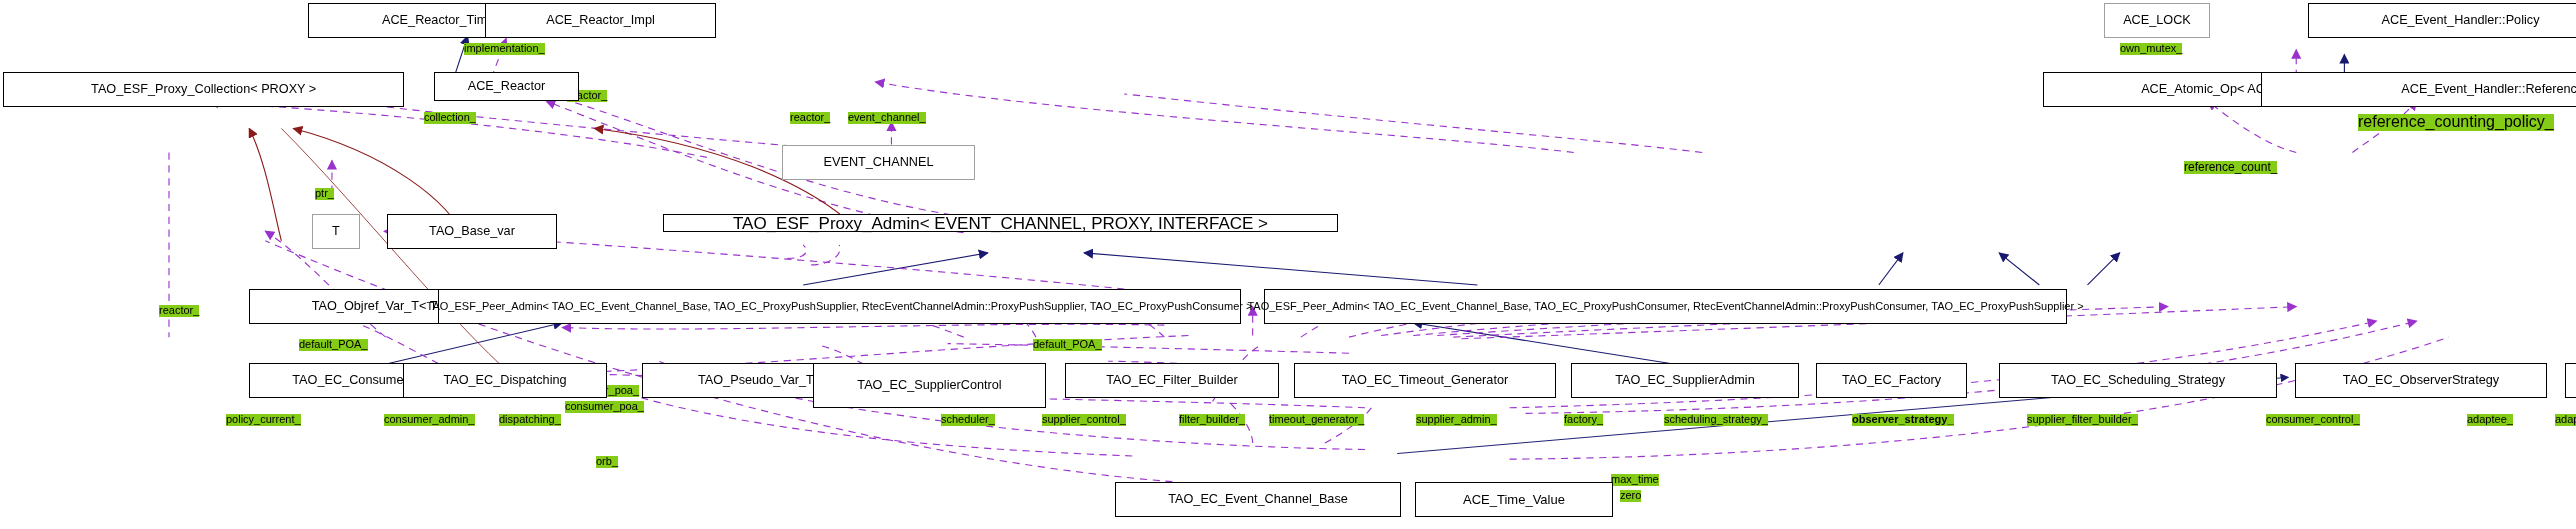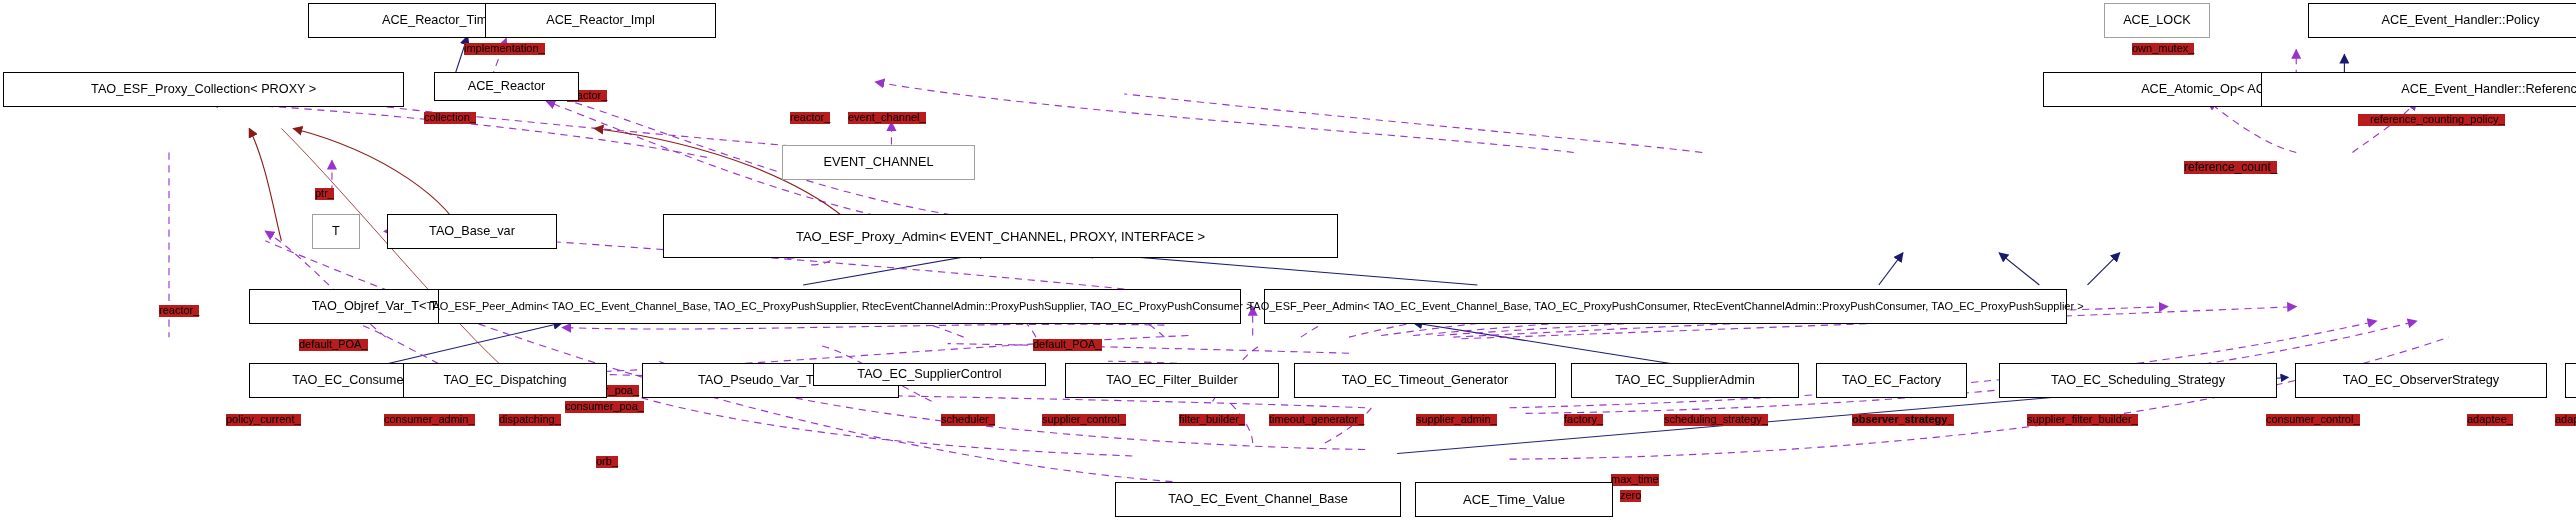--- a/index.html
+++ b/index.html
@@ -36,21 +36,21 @@
     white-space: nowrap;
     line-height: 1;
     z-index: 5;
   }
   .node.tmpl {
     border: 0.8px solid #a0a0a0;
   }
   .edge-label {
     position: absolute;
     color: #000000;
-    background: #b91c1c;
+    background: #84cc16;
     white-space: nowrap;
     line-height: 1.05;
     z-index: 4;
     font-family: "Liberation Sans", "DejaVu Sans", sans-serif;
   }
 </style>
 </head>
 <body>
 
 <div id="diagram">
@@ -143,47 +143,47 @@
       <div class="node" style="left: 485px; top: 3.2px; width: 231px; height: 35px; font-size: 12.7px;">ACE_Reactor_Impl</div>
       <div class="node tmpl" style="left: 2104px; top: 3.2px; width: 106px; height: 35px; font-size: 12.7px;">ACE_LOCK</div>
       <div class="node" style="left: 2308px; top: 3.2px; width: 305px; height: 35px; font-size: 12.7px;">ACE_Event_Handler::Policy</div>
       <div class="node" style="left: 3.2px; top: 72px; width: 401px; height: 35px; font-size: 12.7px;">TAO_ESF_Proxy_Collection&lt; PROXY &gt;</div>
       <div class="node" style="left: 434px; top: 72px; width: 145px; height: 29px; font-size: 12.7px;">ACE_Reactor</div>
       <div class="node" style="left: 2043px; top: 72px; width: 421px; height: 35px; font-size: 12.7px;">ACE_Atomic_Op&lt; ACE_LOCK, TYPE &gt;</div>
       <div class="node" style="left: 2261px; top: 72px; width: 562px; height: 35px; font-size: 12.7px;">ACE_Event_Handler::Reference_Counting_Policy</div>
       <div class="node tmpl" style="left: 782px; top: 145px; width: 193px; height: 35px; font-size: 12.7px;">EVENT_CHANNEL</div>
       <div class="node tmpl" style="left: 312px; top: 214px; width: 48px; height: 35px; font-size: 12.7px;">T</div>
       <div class="node" style="left: 387px; top: 214px; width: 170px; height: 35px; font-size: 12.7px;">TAO_Base_var</div>
-      <div class="node" style="left: 663px; top: 214px; width: 675px; height: 44px; font-size: 13px;">TAO_ESF_Proxy_Admin&lt; EVENT_CHANNEL, PROXY, INTERFACE &gt;</div>
+      <div class="node" style="left: 663px; top: 214px; width: 675px; height: 18px; font-size: 17px;">TAO_ESF_Proxy_Admin&lt; EVENT_CHANNEL, PROXY, INTERFACE &gt;</div>
       <div class="node" style="left: 249px; top: 289px; width: 262px; height: 35px; font-size: 12.7px;">TAO_Objref_Var_T&lt; T &gt;</div>
       <div class="node" style="left: 438px; top: 289px; width: 803px; height: 35px; font-size: 11px;">TAO_ESF_Peer_Admin&lt; TAO_EC_Event_Channel_Base, TAO_EC_ProxyPushSupplier, RtecEventChannelAdmin::ProxyPushSupplier, TAO_EC_ProxyPushConsumer &gt;</div>
       <div class="node" style="left: 1264px; top: 289px; width: 803px; height: 35px; font-size: 11px;">TAO_ESF_Peer_Admin&lt; TAO_EC_Event_Channel_Base, TAO_EC_ProxyPushConsumer, RtecEventChannelAdmin::ProxyPushConsumer, TAO_EC_ProxyPushSupplier &gt;</div>
       <div class="node" style="left: 249px; top: 363px; width: 238px; height: 35px; font-size: 12.7px;">TAO_EC_ConsumerAdmin</div>
       <div class="node" style="left: 403px; top: 363px; width: 204px; height: 35px; font-size: 12.7px;">TAO_EC_Dispatching</div>
       <div class="node" style="left: 642px; top: 363px; width: 257px; height: 35px; font-size: 12.7px;">TAO_Pseudo_Var_T&lt; T &gt;</div>
-      <div class="node" style="left: 813px; top: 363px; width: 233px; height: 23px; font-size: 12.7px;">TAO_EC_SupplierControl</div>
+      <div class="node" style="left: 813px; top: 363px; width: 233px; height: 45px; font-size: 12.7px;">TAO_EC_SupplierControl</div>
       <div class="node" style="left: 1065px; top: 363px; width: 214px; height: 35px; font-size: 12.7px;">TAO_EC_Filter_Builder</div>
       <div class="node" style="left: 1294px; top: 363px; width: 262px; height: 35px; font-size: 12.7px;">TAO_EC_Timeout_Generator</div>
       <div class="node" style="left: 1571px; top: 363px; width: 228px; height: 35px; font-size: 12.7px;">TAO_EC_SupplierAdmin</div>
       <div class="node" style="left: 1816px; top: 363px; width: 151px; height: 35px; font-size: 12.7px;">TAO_EC_Factory</div>
       <div class="node" style="left: 1999px; top: 363px; width: 278px; height: 35px; font-size: 12.7px;">TAO_EC_Scheduling_Strategy</div>
       <div class="node" style="left: 2295px; top: 363px; width: 252px; height: 35px; font-size: 12.7px;">TAO_EC_ObserverStrategy</div>
       <div class="node" style="left: 2565px; top: 363px; width: 292px; height: 35px; font-size: 12.7px;">TAO_EC_Supplier_Filter_Builder</div>
       <div class="node" style="left: 1115px; top: 482px; width: 286px; height: 35px; font-size: 12.7px;">TAO_EC_Event_Channel_Base</div>
       <div class="node" style="left: 1415px; top: 482px; width: 198px; height: 35px; font-size: 13px;">ACE_Time_Value</div>
     </div>
   <div id="label-layer">
       <div class="edge-label" style="left: 464px; top: 43px; font-size: 11px;">implementation_</div>
-      <div class="edge-label" style="left: 2120px; top: 43px; font-size: 11px; margin-left: 12px;">own_mutex_</div>
+      <div class="edge-label" style="left: 2120px; top: 43px; font-size: 11px;">own_mutex_</div>
       <div class="edge-label" style="left: 424px; top: 112px; font-size: 11px;">collection_</div>
       <div class="edge-label" style="left: 567px; top: 90px; font-size: 11px;">reactor_</div>
       <div class="edge-label" style="left: 790px; top: 112px; font-size: 11px;">reactor_</div>
       <div class="edge-label" style="left: 848px; top: 112px; font-size: 11px;">event_channel_</div>
       <div class="edge-label" style="left: 2184px; top: 114px; font-size: 12px; margin-top: 47px;">reference_count_</div>
-      <div class="edge-label" style="left: 2358px; top: 114px; font-size: 11px; padding-left: 12px;">reference_counting_policy_</div>
+      <div class="edge-label" style="left: 2358px; top: 114px; font-size: 16px;">reference_counting_policy_</div>
       <div class="edge-label" style="left: 315px; top: 188px; font-size: 11px;">ptr_</div>
       <div class="edge-label" style="left: 159px; top: 305px; font-size: 11px;">reactor_</div>
       <div class="edge-label" style="left: 299px; top: 339px; font-size: 11px;">default_POA_</div>
       <div class="edge-label" style="left: 1033px; top: 339px; font-size: 11px;">default_POA_</div>
       <div class="edge-label" style="left: 226px; top: 414px; font-size: 11px;">policy_current_</div>
       <div class="edge-label" style="left: 384px; top: 414px; font-size: 11px;">consumer_admin_</div>
       <div class="edge-label" style="left: 499px; top: 414px; font-size: 11px;">dispatching_</div>
       <div class="edge-label" style="left: 570px; top: 385px; font-size: 11px;">supplier_poa_</div>
       <div class="edge-label" style="left: 565px; top: 401px; font-size: 11px;">consumer_poa_</div>
       <div class="edge-label" style="left: 941px; top: 414px; font-size: 11px;">scheduler_</div>

